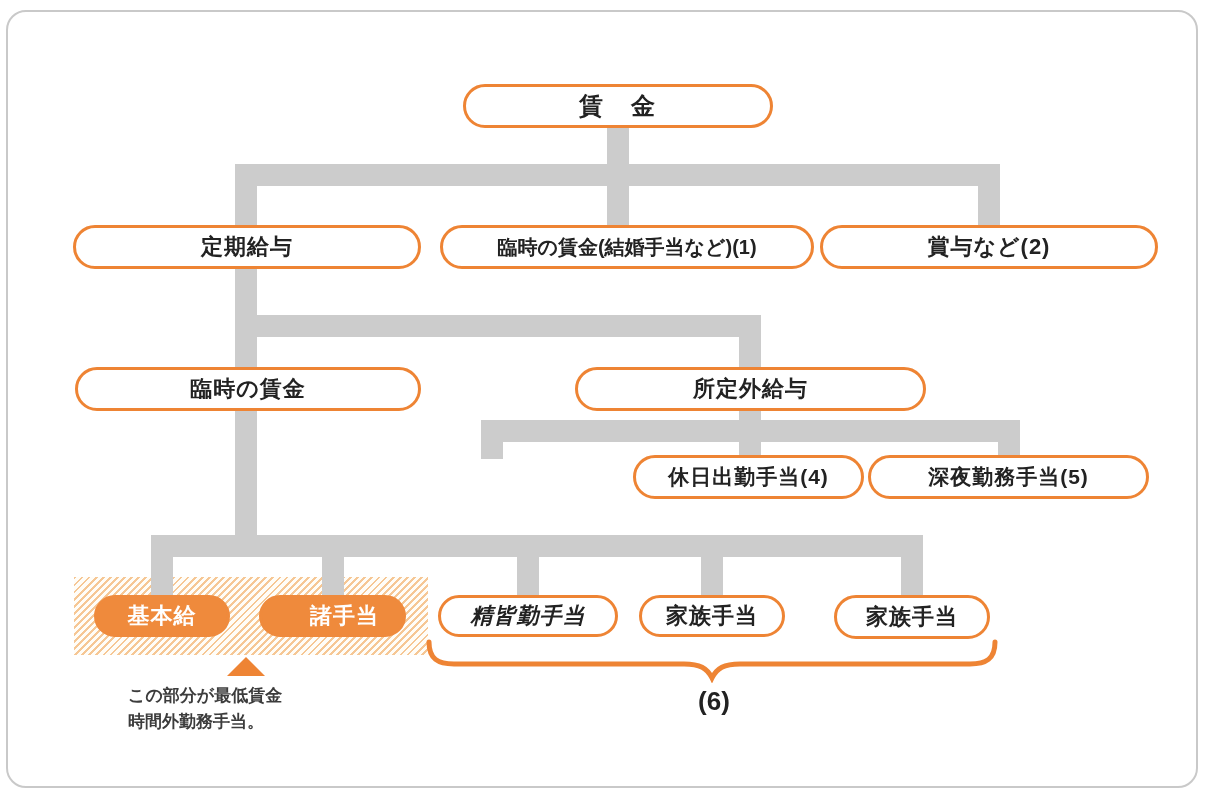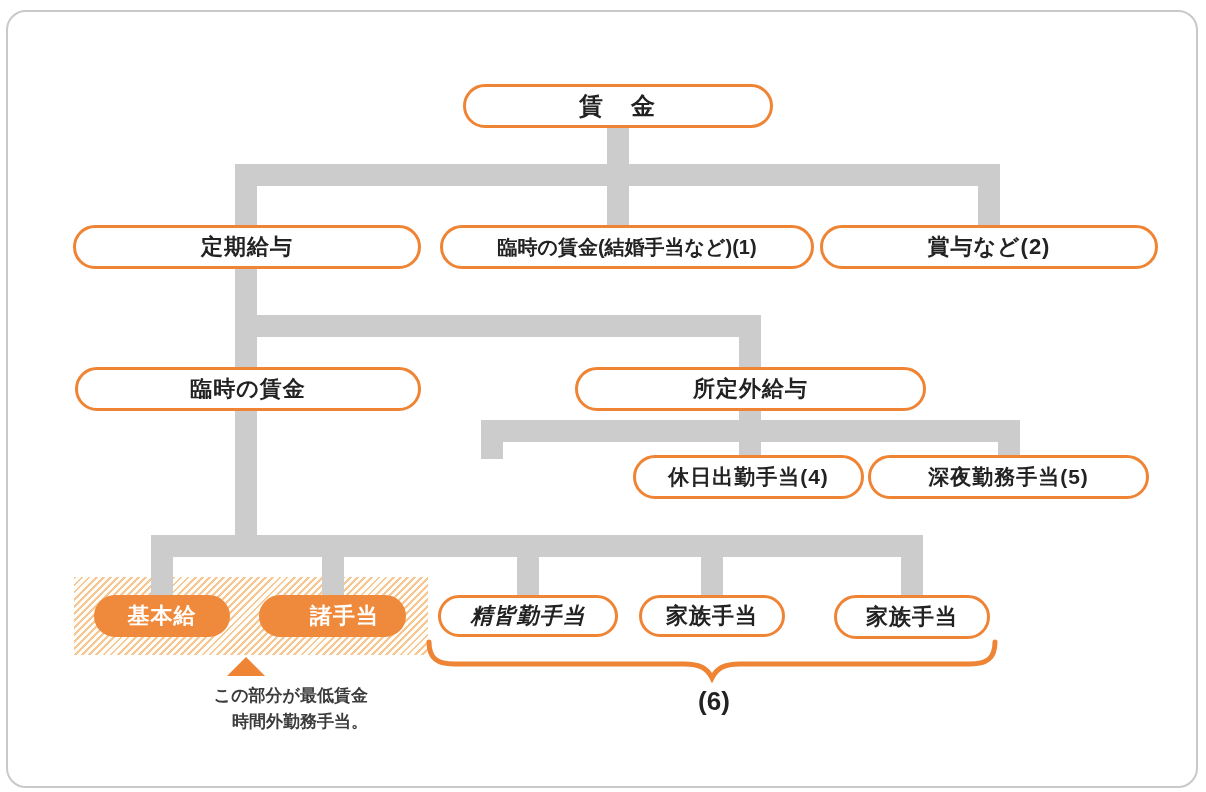--- a/index.html
+++ b/index.html
@@ -40,21 +40,21 @@
     border-color:var(--solid-pill-orange,#EF8A3C);
     color:#ffffff;height:42px;
   }
   .triangle{
     position:absolute;left:219px;top:645px;width:0;height:0;z-index:4;
     border-left:19px solid transparent;border-right:19px solid transparent;
     border-bottom:19px solid var(--accent-orange,#EE8434);
   }
   .note{
     position:absolute;left:120px;top:671px;width:240px;z-index:4;
-    font-size:17px;font-weight:bold;line-height:1.55;text-align:right;
+    font-size:17px;font-weight:bold;line-height:1.55;text-align:left;
     color:var(--annotation-text,#3C3C3C);
   }
   .brace{position:absolute;left:418px;top:627px;z-index:4;}
   .brace path{
     fill:none;stroke:var(--accent-orange,#EE8434);
     stroke-width:5;stroke-linecap:round;
   }
   .group-label{
     position:absolute;left:636px;top:674px;width:140px;z-index:4;
     text-align:center;font-size:26px;font-weight:bold;color:#222;

